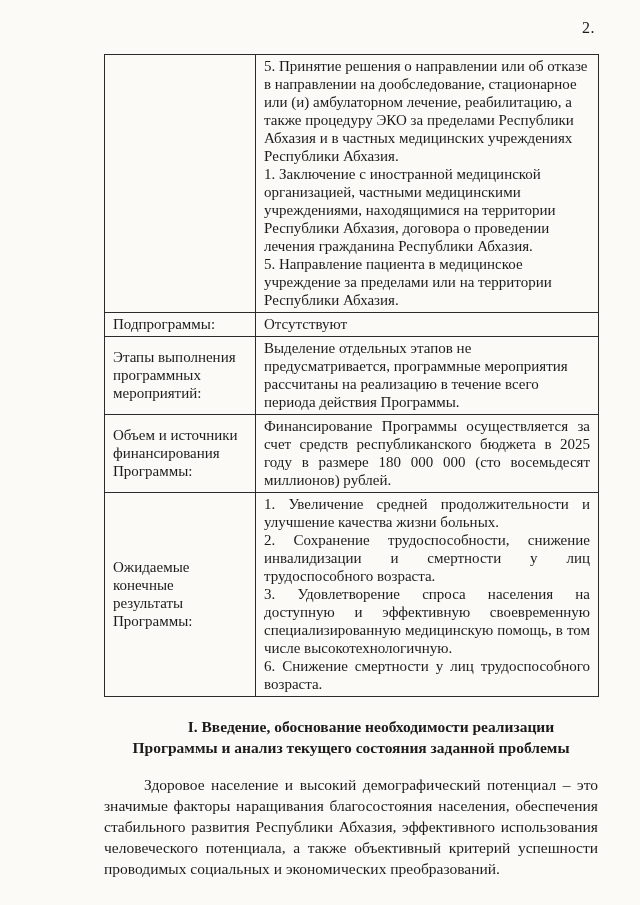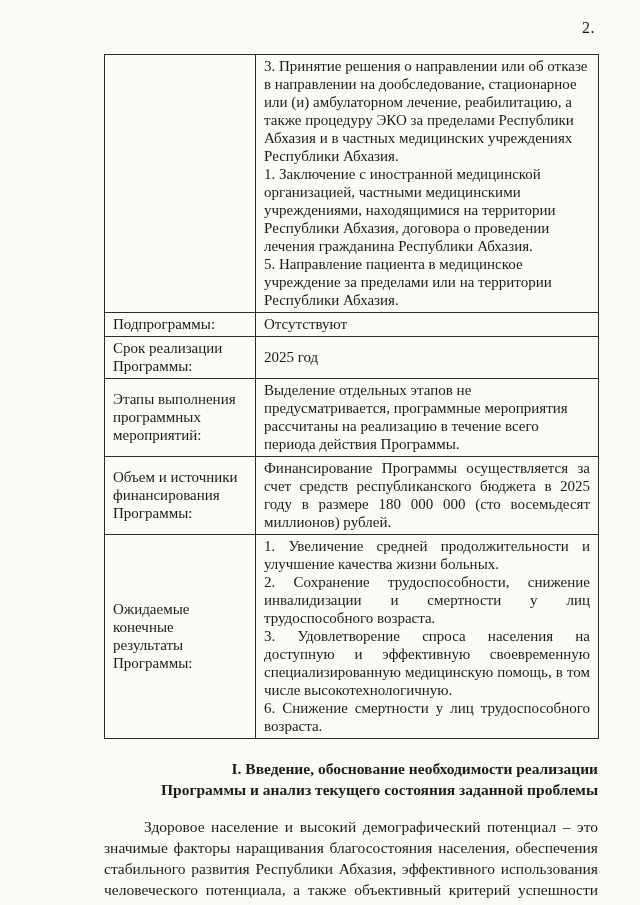--- a/index.html
+++ b/index.html
@@ -41,21 +41,21 @@
   td.label-cell { width: 151px; font-family: Liberation Serif, serif; }
   td.value-cell { width: 343px; }
   .cell-par { margin: 0; }
   .justify { text-align: justify; }
   .section-heading {
     margin-top: 19px;
     font-weight: bold;
     font-size: 15.5px;
     line-height: 21px;
     text-indent: 40px;
-    text-align: right;
+    text-align: center;
   }
   .body-par {
     margin-top: 16px;
     font-size: 15.5px;
     line-height: 21px;
     text-align: justify;
     text-indent: 40px;
   }
 </style>
 </head>
@@ -65,39 +65,33 @@
 
   <div class="page-number">2.</div>
 
   <div class="content">
 
     <table class="doc-table">
       <tbody>
         <tr>
           <td class="label-cell"></td>
           <td class="value-cell">
-            <p class="cell-par">3. Принятие решения о направлении или об отказе в направлении на дообследование, стационарное или (и) амбулаторном лечение, реабилитацию, а также процедуру ЭКО за пределами Республики Абхазия и в частных медицинских учреждениях Республики Абхазия.</p>
+            <p class="cell-par">5. Принятие решения о направлении или об отказе в направлении на дообследование, стационарное или (и) амбулаторном лечение, реабилитацию, а также процедуру ЭКО за пределами Республики Абхазия и в частных медицинских учреждениях Республики Абхазия.</p>
             <p class="cell-par">1. Заключение с иностранной медицинской организацией, частными медицинскими учреждениями, находящимися на территории Республики Абхазия, договора о проведении лечения гражданина Республики Абхазия.</p>
             <p class="cell-par">5. Направление пациента в медицинское учреждение за пределами или на территории Республики Абхазия.</p>
           </td>
         </tr>
 
         <tr>
           <td class="label-cell">Подпрограммы:</td>
           <td class="value-cell">
             <p class="cell-par">Отсутствуют</p>
           </td>
         </tr>
 
-        <tr>
-          <td class="label-cell">Срок реализации Программы:</td>
-          <td class="value-cell">
-            <p class="cell-par">2025 год</p>
-          </td>
-        </tr>
 
         <tr>
           <td class="label-cell">Этапы выполнения программных мероприятий:</td>
           <td class="value-cell">
             <p class="cell-par">Выделение отдельных этапов не предусматривается, программные мероприятия рассчитаны на реализацию в течение всего периода действия Программы.</p>
           </td>
         </tr>
 
         <tr>
           <td class="label-cell">Объем и источники финансирования Программы:</td>

